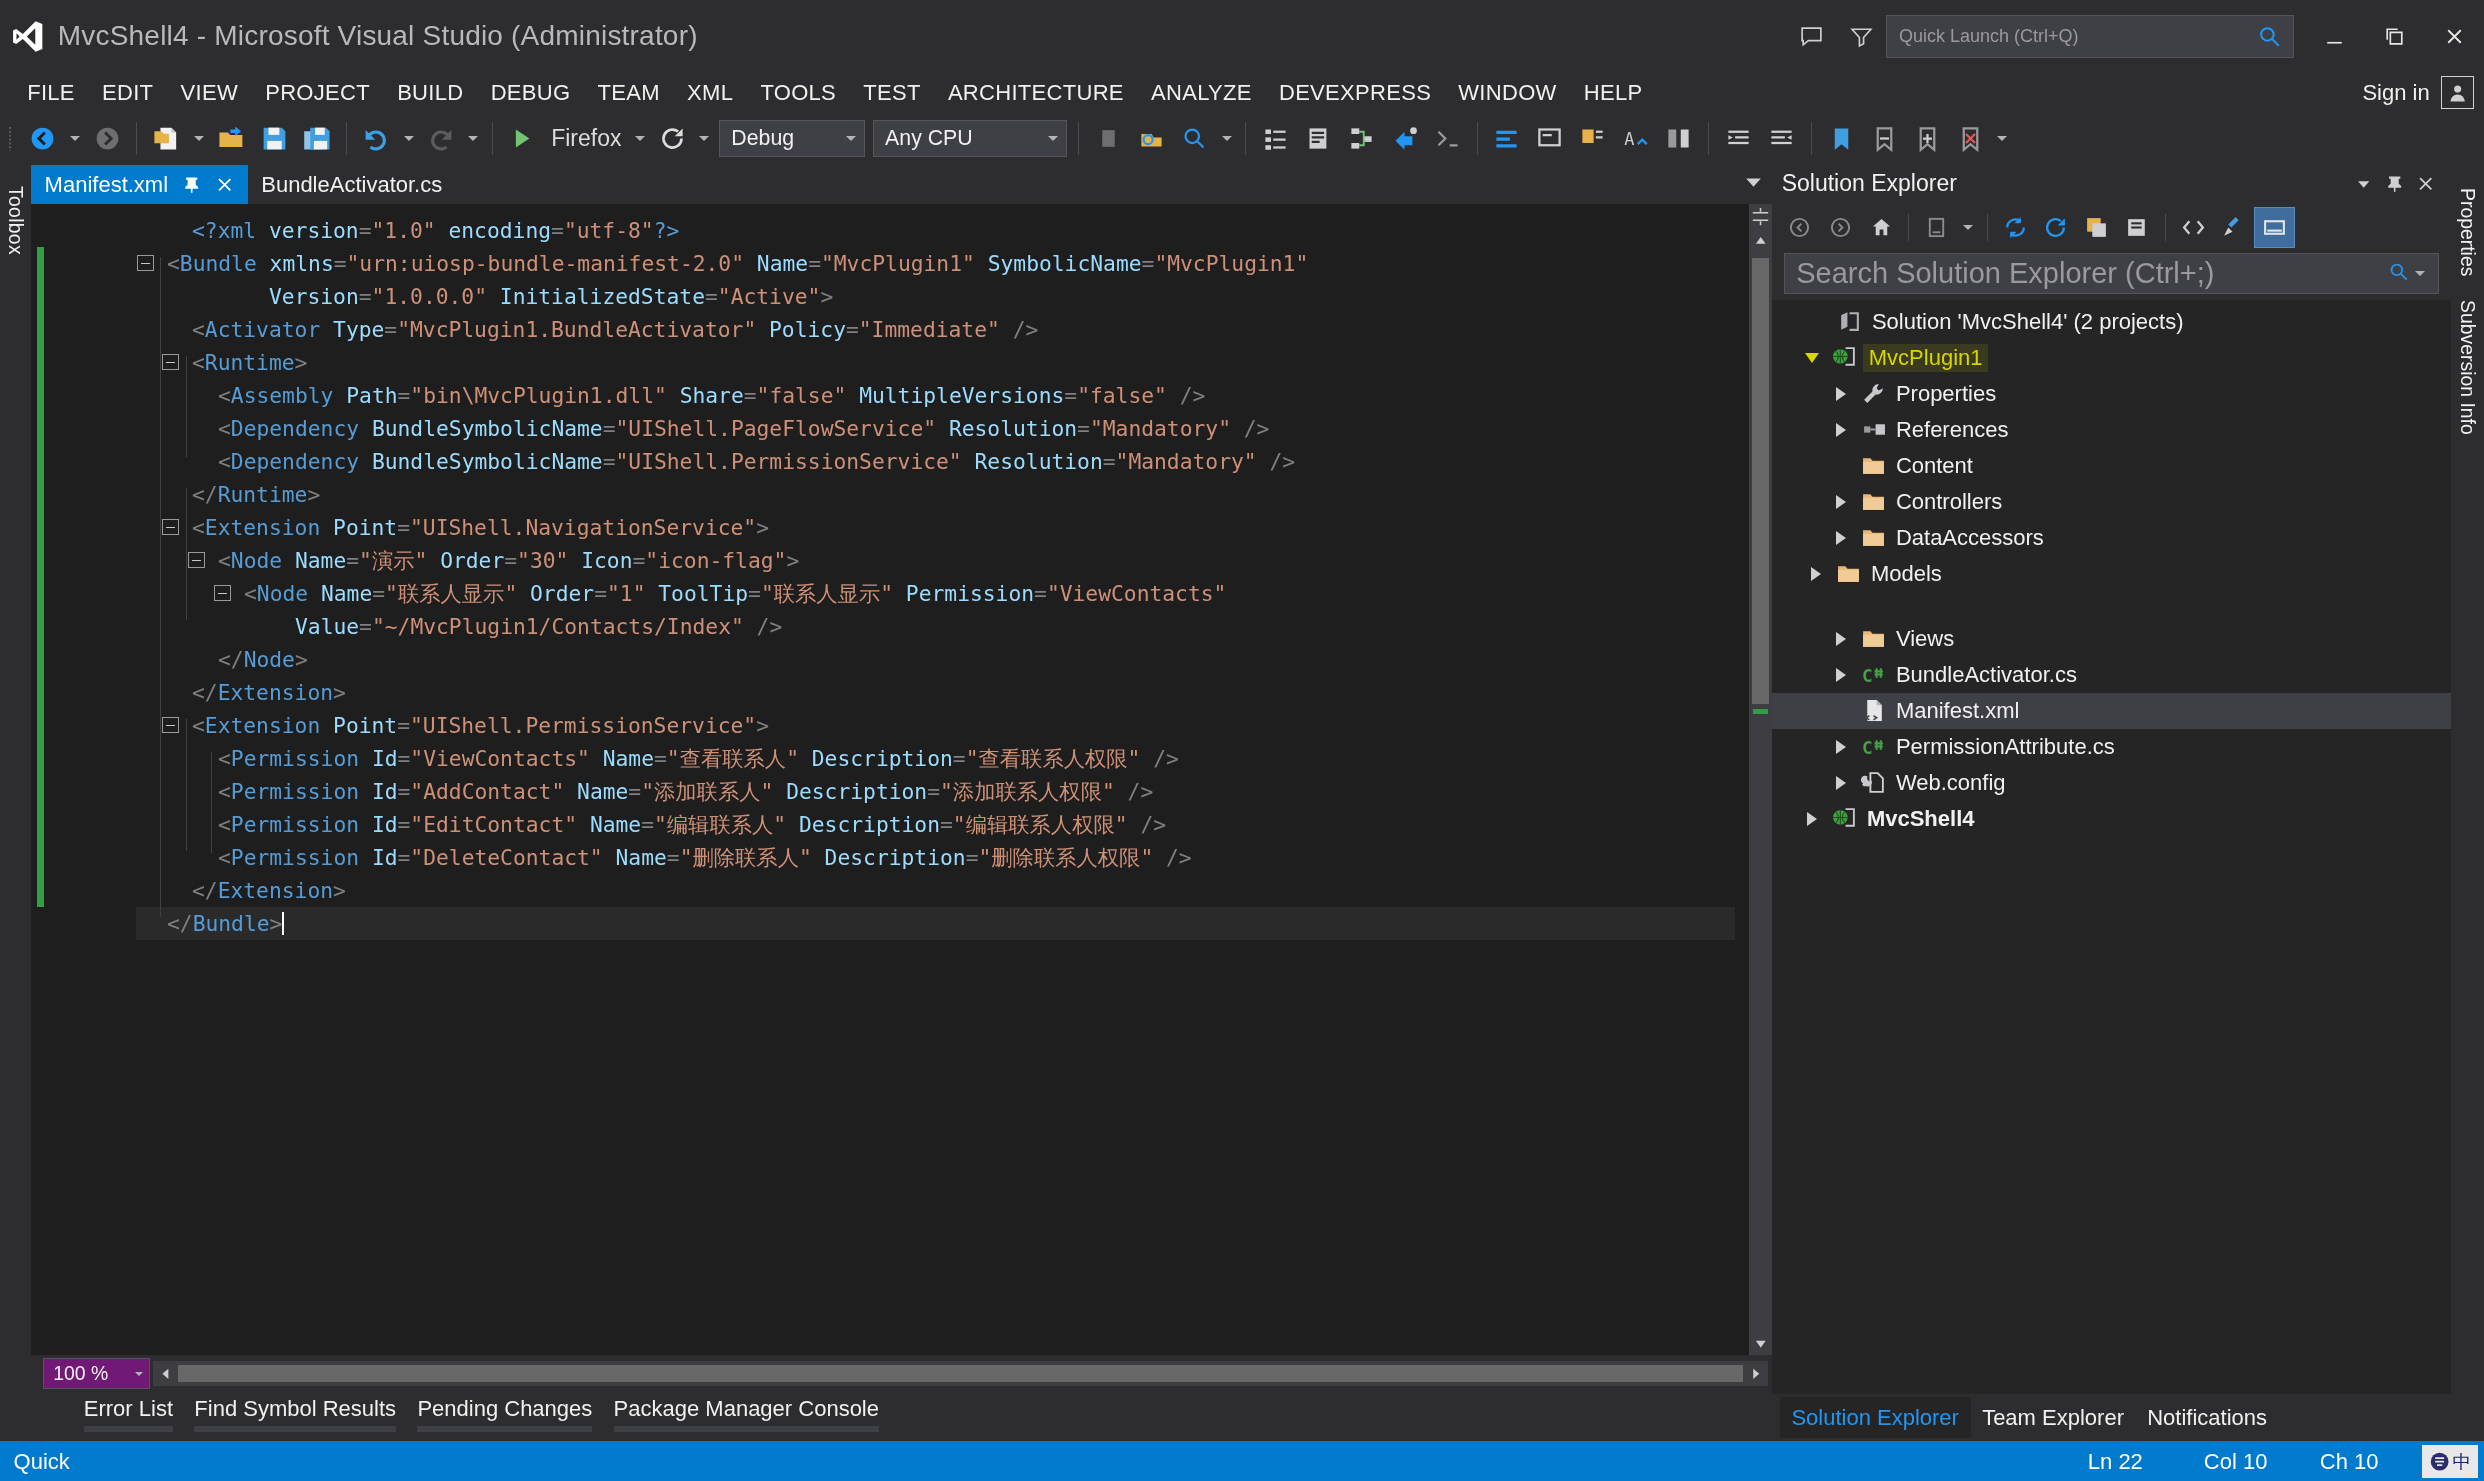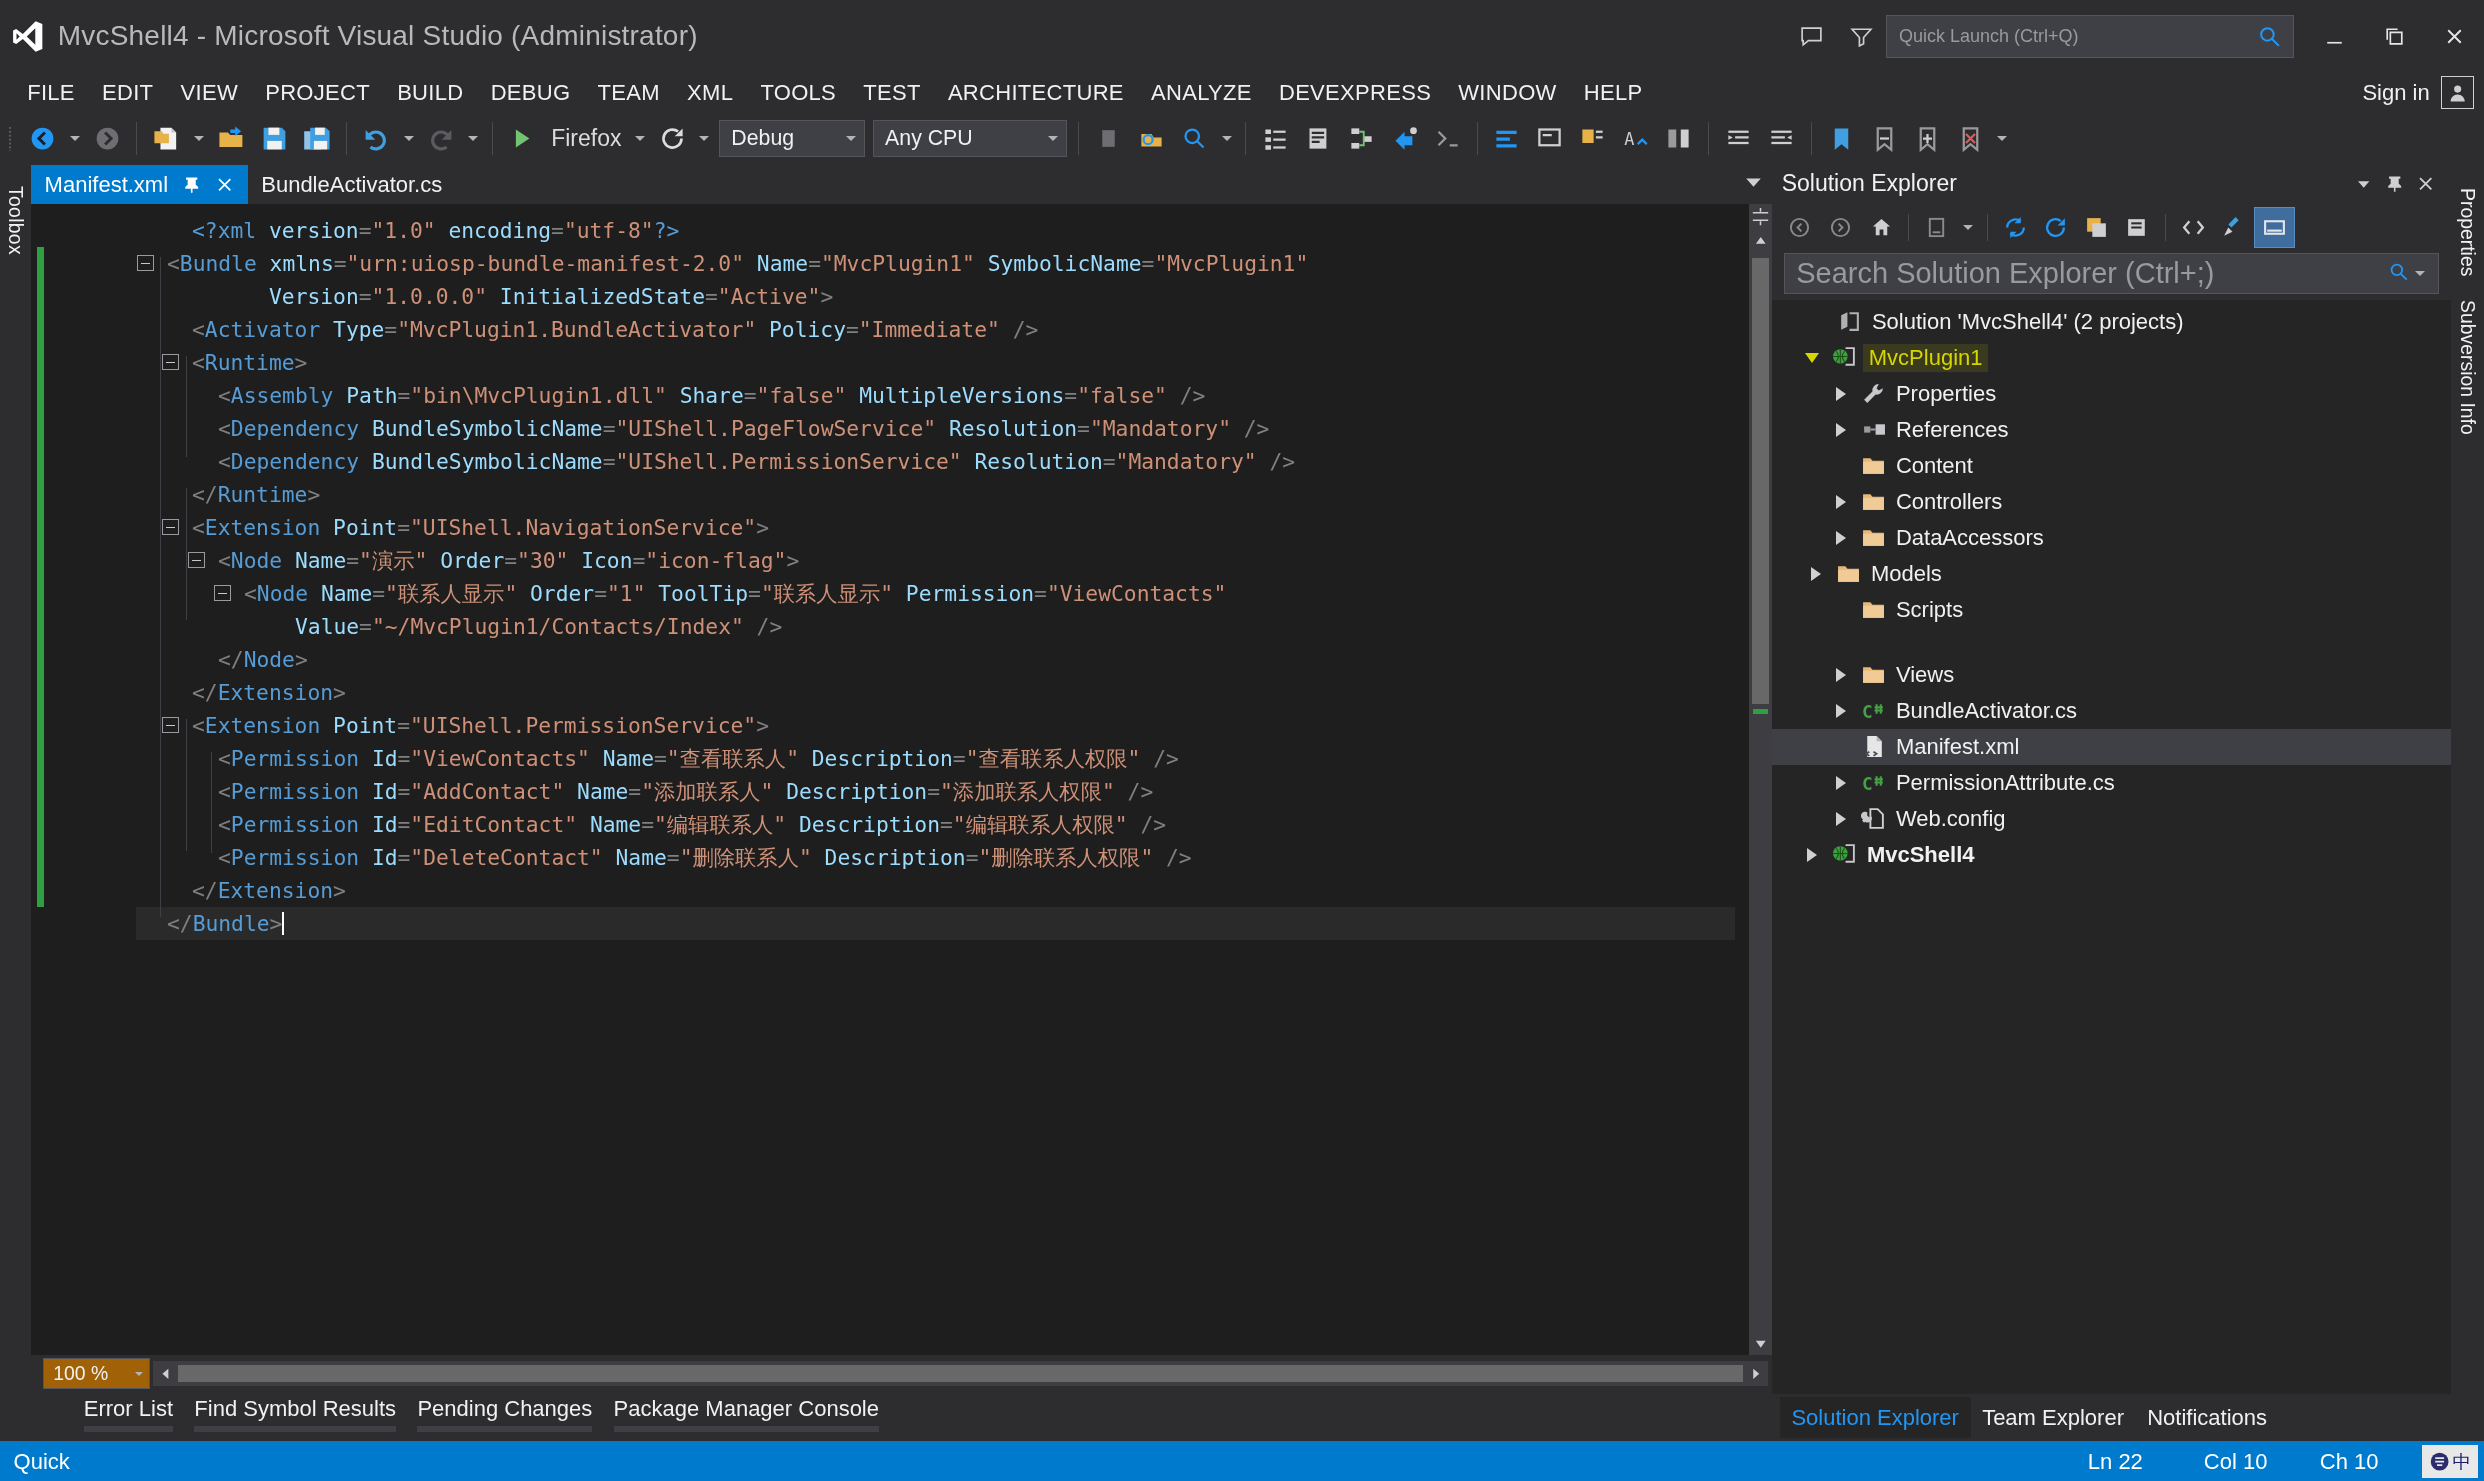--- a/index.html
+++ b/index.html
@@ -105,21 +105,21 @@
   
   .ed-right { width: 23px; background: #3e3e42; position: relative; flex: none; }
   .ed-right .sb-up, .ed-right .sb-dn { height: 23px; display: flex; align-items: center; justify-content: center; }
   .ed-right .sb-thumb { position: absolute; left: 2.9px; width: 17.5px; background: #686868; }
   .ed-right .mark { position: absolute; left: 3.9px; width: 15.5px; height: 4.9px; }
   .splitter-btn { position: absolute; right: 0; top: 0; width: 23px; height: 25px; background: #3e3e42; }
 
   
   .hscroll-row { height: 37px; background: #2d2d30; display: flex; align-items: center; flex: none; }
   .zoom-combo {
-    width: 107px; height: 31px; margin-left: 11.6px; background: #a16207; border: 1px solid #54545a;
+    width: 107px; height: 31px; margin-left: 11.6px; background: #701a75; border: 1px solid #54545a;
     display: flex; align-items: center; padding: 0 5.8px 0 9.7px; font-size: 19.4px; color: #f1f1f1; flex: none;
   }
   .zoom-combo .cb-arrow { margin-left: auto; }
   .zoom-combo .cb-arrow::after { content:""; display:block; border-left:4.9px solid transparent;border-right:4.9px solid transparent;border-top:4.9px solid #b4b4b8;}
   .hsb { flex: 1; height: 25px; margin: 0 3.9px; background: #3e3e42; position: relative; display: flex; align-items: center; }
   .hsb-left, .hsb-right { width: 25px; height: 25px; display: flex; align-items: center; justify-content: center; flex: none; }
   .hsb-track { flex: 1; height: 25px; position: relative; background: #3e3e42; }
   .hsb-thumb { position: absolute; top: 3.9px; height: 17.5px; background: #686868; }
 
   
@@ -763,30 +763,20 @@
               <span class="arrow-r"></span>
             </span>
             <span class="ticon">
               <svg width="25" height="25" viewBox="0 0 24 24">
                 <path fill="#e8b877" d="M2 5h7l2 2.5h11V20H2z"></path>
                 <path fill="#f0cb96" d="M2 8.5h20V20H2z"></path>
               </svg>
             </span>
             <span class="tlabel">Models</span>
           </div>
-          <div class="tnode" style="padding-left: 54px;">
-            <span class="tw"></span>
-            <span class="ticon">
-              <svg width="25" height="25" viewBox="0 0 24 24">
-                <path fill="#e8b877" d="M2 5h7l2 2.5h11V20H2z"></path>
-                <path fill="#f0cb96" d="M2 8.5h20V20H2z"></path>
-              </svg>
-            </span>
-            <span class="tlabel">Scripts</span>
-          </div>
           <div class="tnode" style="padding-left: 54px; margin-top: 29px;">
             <span class="tw">
               <span class="arrow-r"></span>
             </span>
             <span class="ticon">
               <svg width="25" height="25" viewBox="0 0 24 24">
                 <path fill="#e8b877" d="M2 5h7l2 2.5h11V20H2z"></path>
                 <path fill="#f0cb96" d="M2 8.5h20V20H2z"></path>
               </svg>
             </span>

